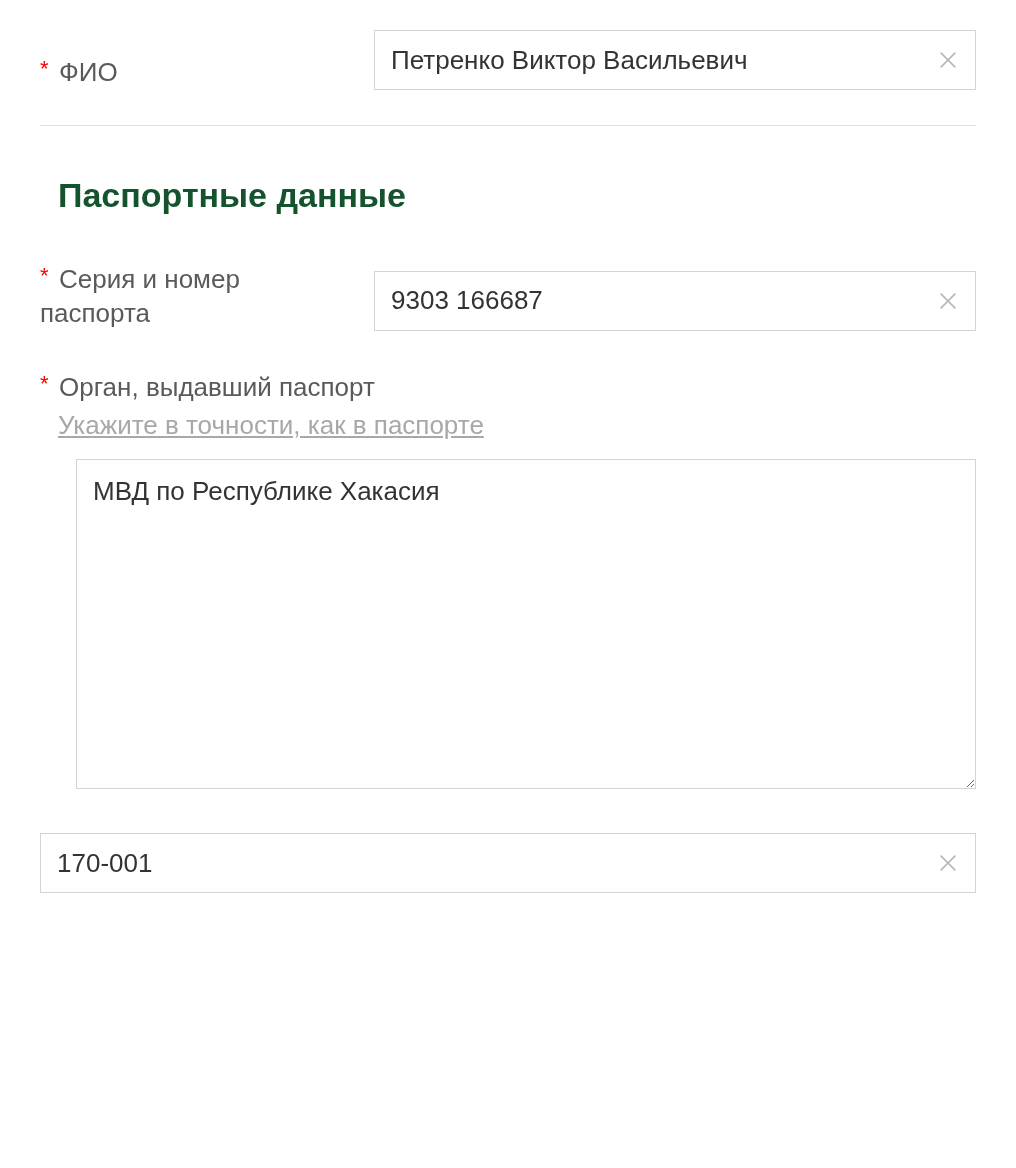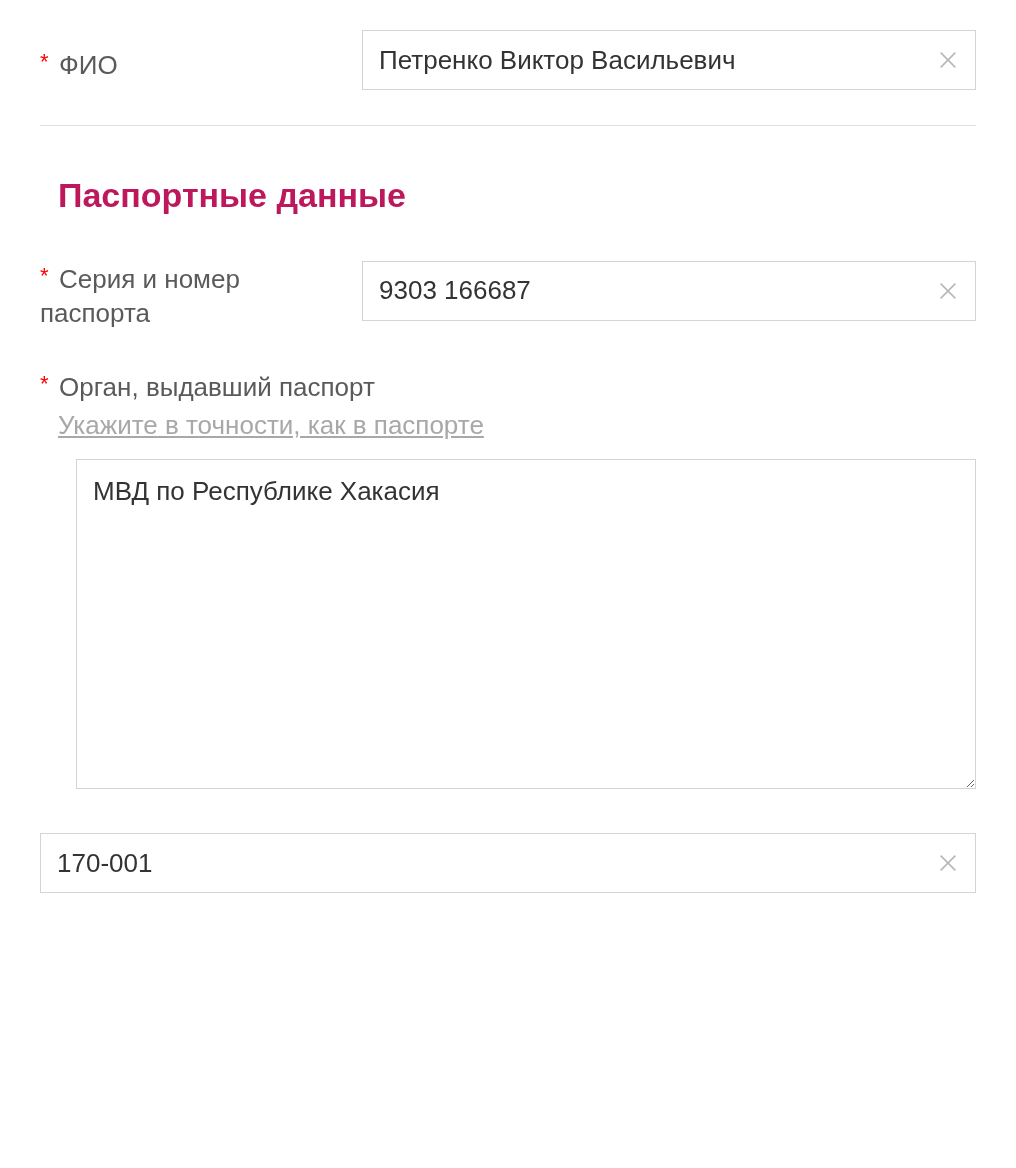--- a/index.html
+++ b/index.html
@@ -9,23 +9,23 @@
     }
     body {
       font-family: -apple-system, BlinkMacSystemFont, "Segoe UI", Arial, sans-serif;
       background: #ffffff;
       padding: 30px 40px;
       color: #333333;
       width: 1016px;
     }
     .form-row {
       display: flex;
-      align-items: center;
+      align-items: flex-end;
       margin-bottom: 40px;
-      gap: 12px;
+      gap: 24px;
     }
     .form-row.first {
       padding-bottom: 35px;
       border-bottom: 1px solid #e0e0e0;
       margin-bottom: 50px;
     }
     .label-col {
       width: 310px;
       flex-shrink: 0;
       padding-top: 12px;
@@ -93,21 +93,21 @@
       border: none;
       padding: 0;
     }
     .clear-btn svg {
       width: 22px;
       height: 22px;
       stroke: #b8b8b8;
       stroke-width: 1.8;
     }
     .section-heading {
-      color: #be185d;
+      color: #14532d;
       font-size: 34px;
       font-weight: 700;
       margin-bottom: 36px;
       margin-left: 18px;
     }
     .stacked-field {
       margin-bottom: 40px;
     }
     .stacked-label-block {
       margin-bottom: 18px;

